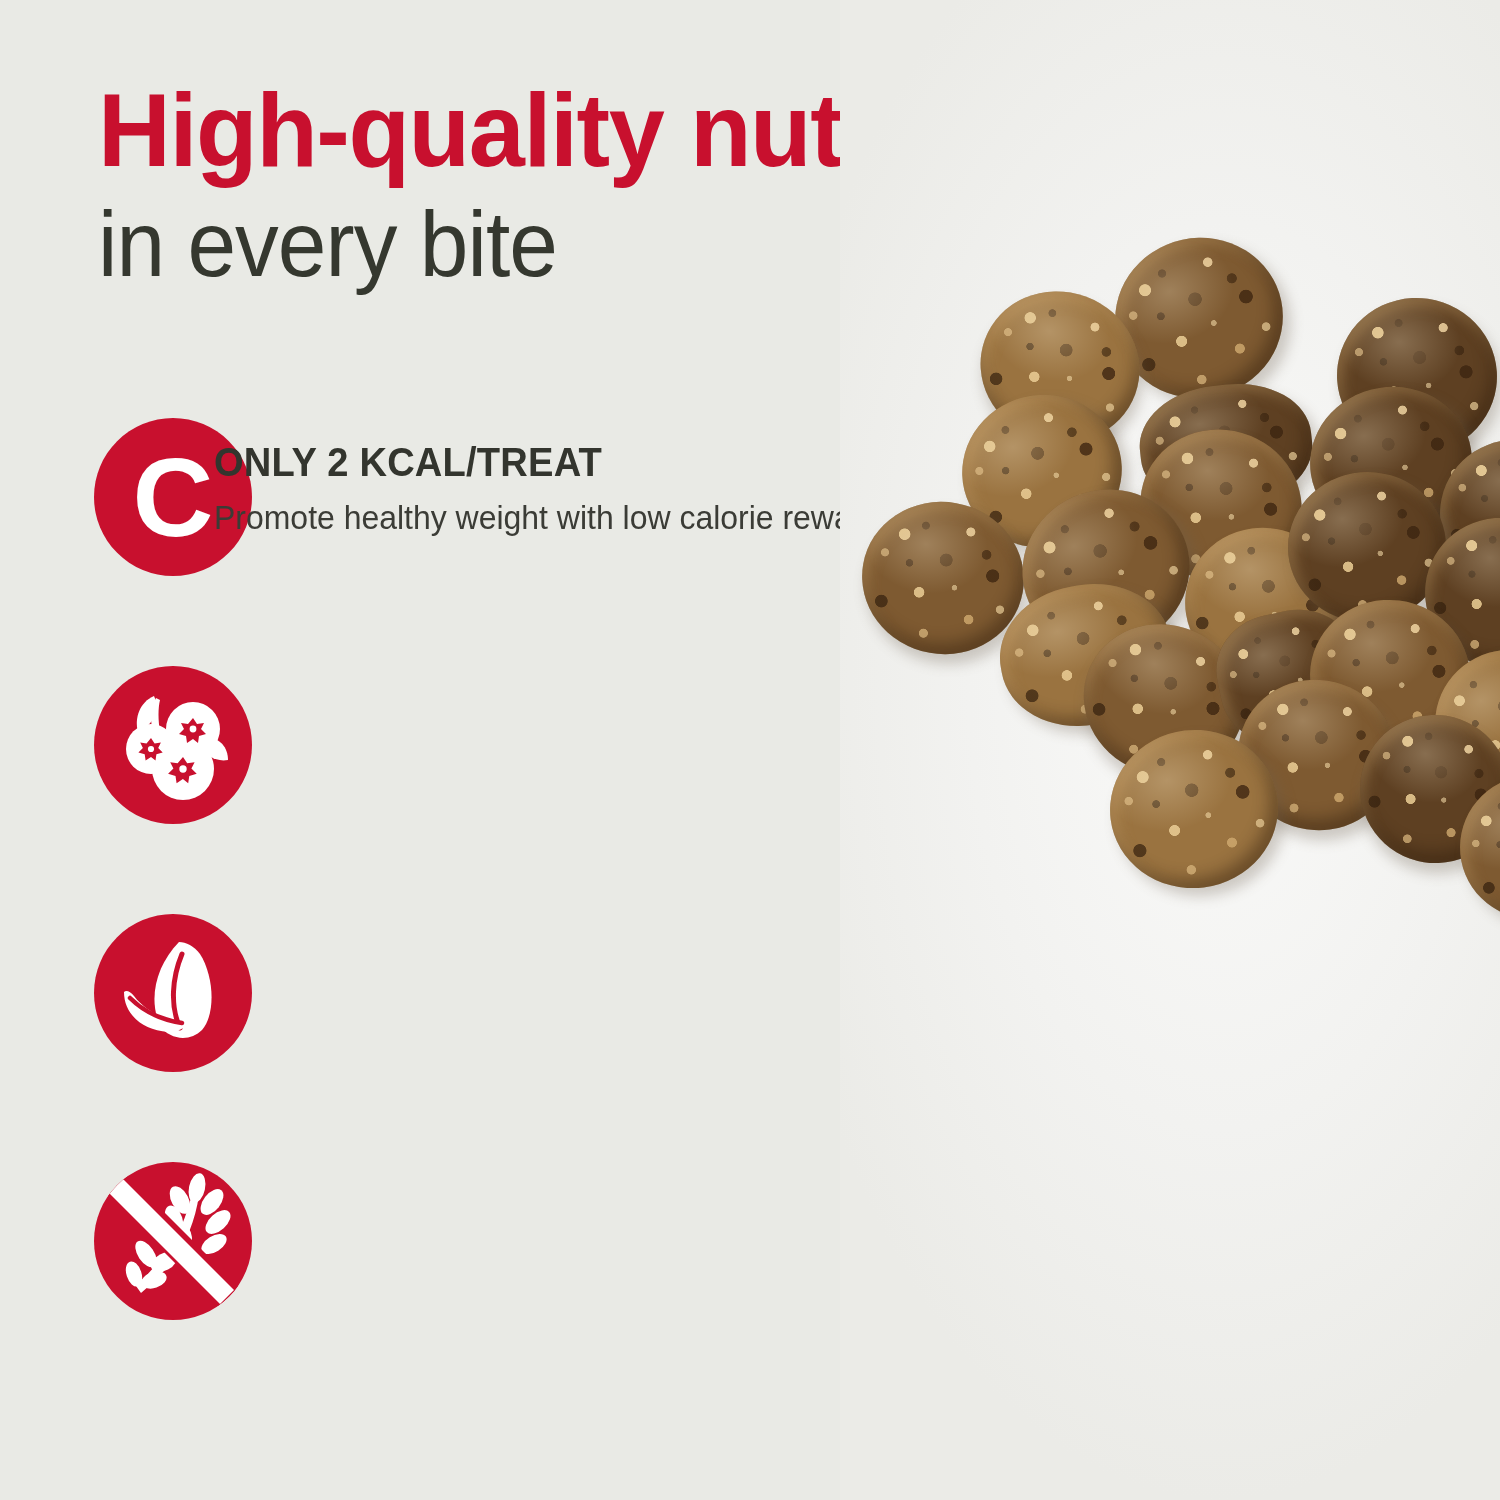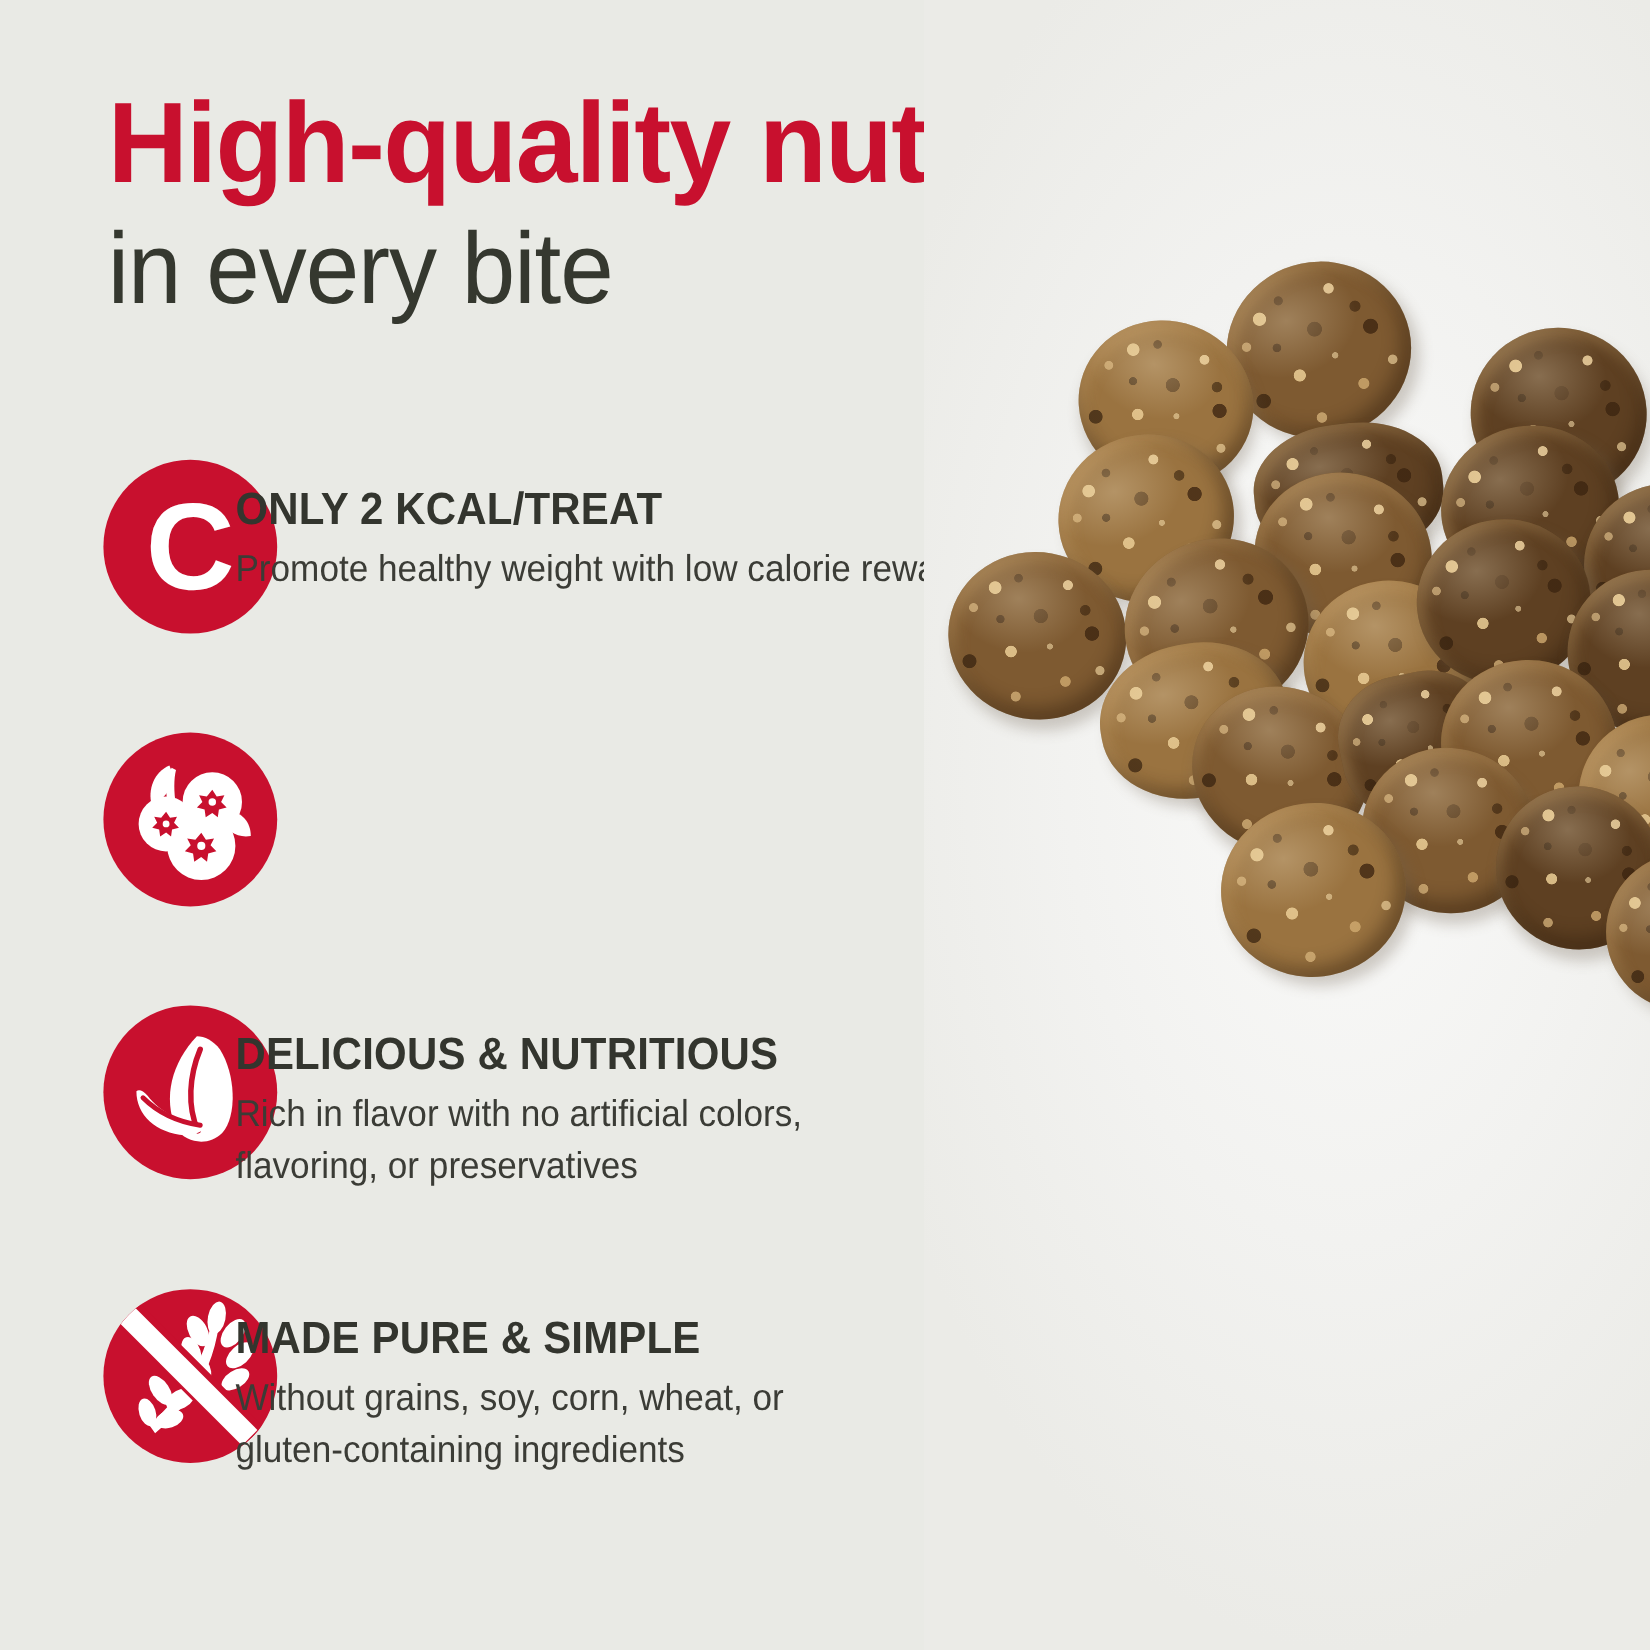--- a/index.html
+++ b/index.html
@@ -192,27 +192,20 @@
 
             <path d="M85 28 C62 52 54 84 66 112 C76 126 96 128 108 116 C122 100 120 62 106 40 C100 32 92 28 85 28 Z"></path>
 
             <path d="M88 40 C78 64 76 92 86 114" fill="none" stroke="#C8102E" stroke-width="5" stroke-linecap="round"></path>
 
             <path d="M30 78 C30 100 48 116 74 118 C84 118 92 114 94 108 C74 108 52 98 40 82 C36 77 32 76 30 78 Z"></path>
             <path d="M36 84 C50 98 68 106 88 109" fill="none" stroke="#C8102E" stroke-width="4.5" stroke-linecap="round"></path>
           </g>
         </svg>
       </div>
-      <div class="ftxt">
-        <div class="ftitle">DELICIOUS &amp; NUTRITIOUS</div>
-        <div class="fdesc">
-          <span>Rich in flavor with no artificial colors,</span>
-          <span>flavoring, or preservatives</span>
-        </div>
-      </div>
     </div>
 
     <div class="feature">
       <div class="badge">
         <svg viewBox="0 0 158 158" aria-hidden="true">
           <g fill="#FFFFFF">
 
             <path d="M100 22 C96 44 88 68 74 88 C62 104 50 116 42 124 L47 131 C58 122 70 110 82 94 C96 74 104 48 106 24 Z"></path>
 
             <ellipse cx="103" cy="26" rx="8" ry="15" transform="rotate(12 103 26)"></ellipse>
@@ -229,27 +222,20 @@
             <ellipse cx="70" cy="100" rx="8.5" ry="14" transform="rotate(62 70 100)"></ellipse>
             <ellipse cx="40" cy="112" rx="7.5" ry="13" transform="rotate(-18 40 112)"></ellipse>
             <ellipse cx="60" cy="118" rx="8" ry="13" transform="rotate(72 60 118)"></ellipse>
           </g>
 
           <g>
             <path d="M8 28 L130 150 L150 130 L28 8 Z" fill="#C8102E"></path>
             <path d="M14 30 L126 142 L140 128 L28 16 Z" fill="#FFFFFF"></path>
           </g>
         </svg>
-      </div>
-      <div class="ftxt">
-        <div class="ftitle">MADE PURE &amp; SIMPLE</div>
-        <div class="fdesc">
-          <span>Without grains, soy, corn, wheat, or</span>
-          <span>gluten-containing ingredients</span>
-        </div>
       </div>
     </div>
 
   </div>
 
   <div id="photo">
 
     <div class="kib k-mid" style="left:275px; top:238px; width:168px; height:160px; transform:rotate(-12deg);"></div>
     <div class="kib k-dark" style="left:300px; top:385px; width:172px; height:122px; border-radius:46%; transform:rotate(-6deg);"></div>
     <div class="kib k-light" style="left:140px; top:292px; width:160px; height:150px; transform:rotate(20deg);"></div>

